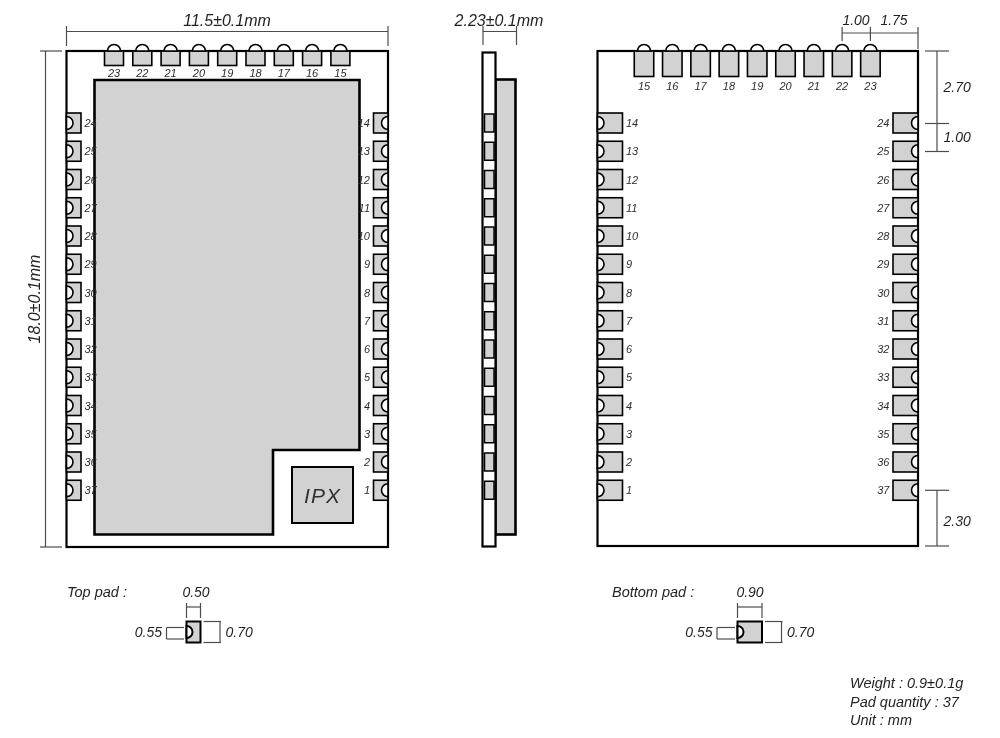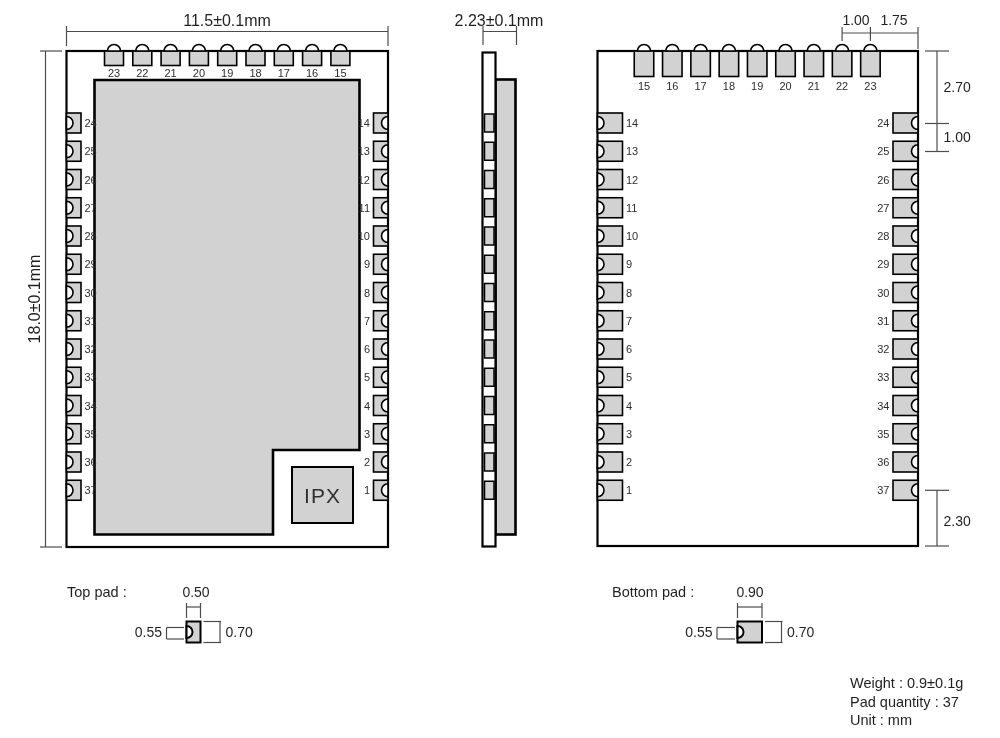--- a/index.html
+++ b/index.html
@@ -1,16 +1,16 @@
 <!DOCTYPE html>
 <html><head>
 <meta charset="utf-8">
 <style>
   html,body { margin:0; padding:0; background:#ffffff; }
-  #stage { position:relative; width:1000px; height:738px; background:#ffffff; overflow:hidden; }
+  #stage { position:relative; width:1000px; height:738px; background:#ffffff; overflow:hidden;font-style:italic; }
   svg { font-family:"Liberation Sans", sans-serif; }
   .outline   { fill:none; stroke:#000000; stroke-width:2.2; }
   .shield    { fill:#d2d2d2; stroke:#000000; stroke-width:2.6; }
   .ipx-box   { fill:#d2d2d2; stroke:#000000; stroke-width:2; }
   .pcb       { fill:#ffffff; stroke:#000000; stroke-width:2.2; }
   .sv-pad    { fill:#d2d2d2; stroke:#000000; stroke-width:1.5; }
   .pad-rect  { fill:#d2d2d2; stroke:#000000; stroke-width:1.6; }
   .pad-notch { fill:#ffffff; stroke:#000000; stroke-width:1.6; }
   .dimline   { stroke:#4c4c4c; stroke-width:1.2; fill:none; }
   .dim-lg    { font-size:16px; fill:#231f20; }

